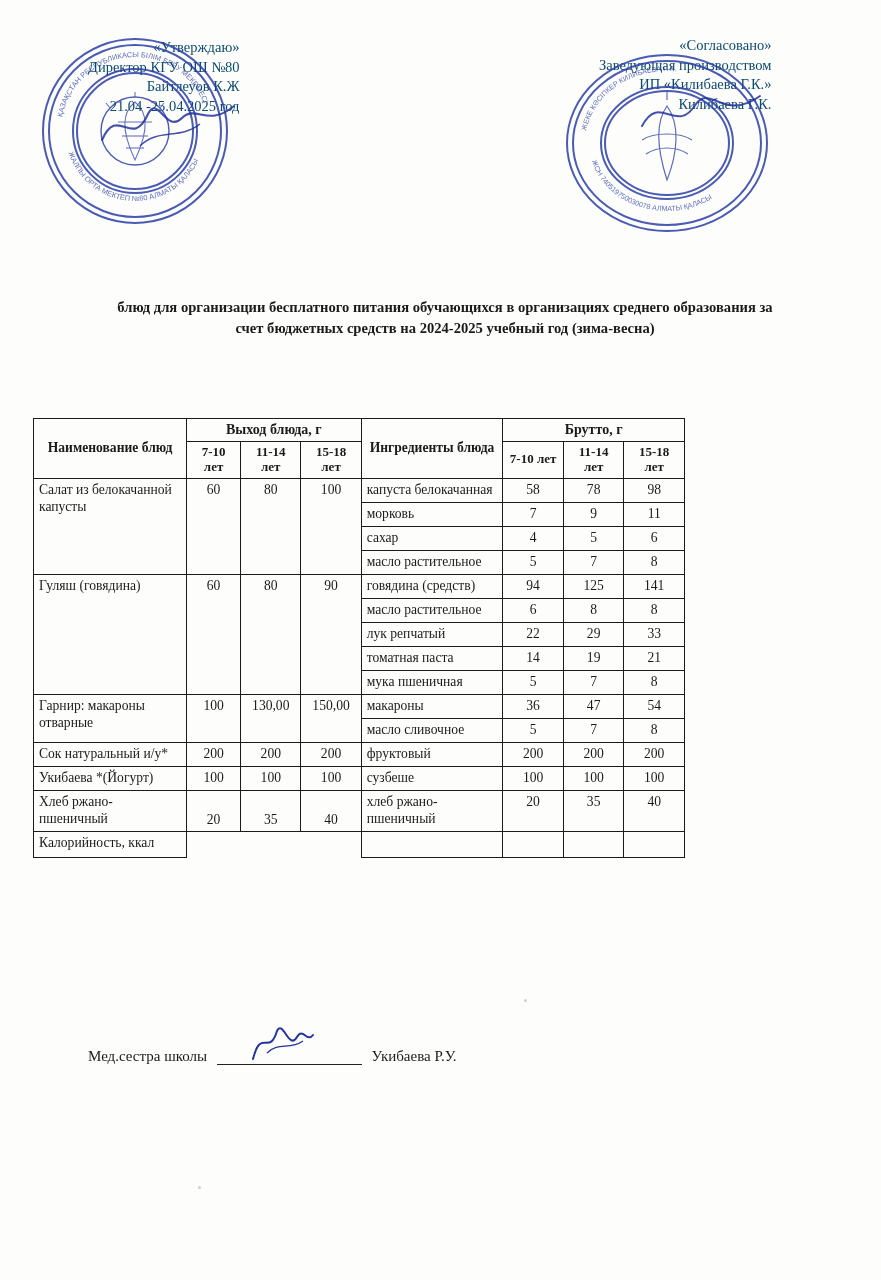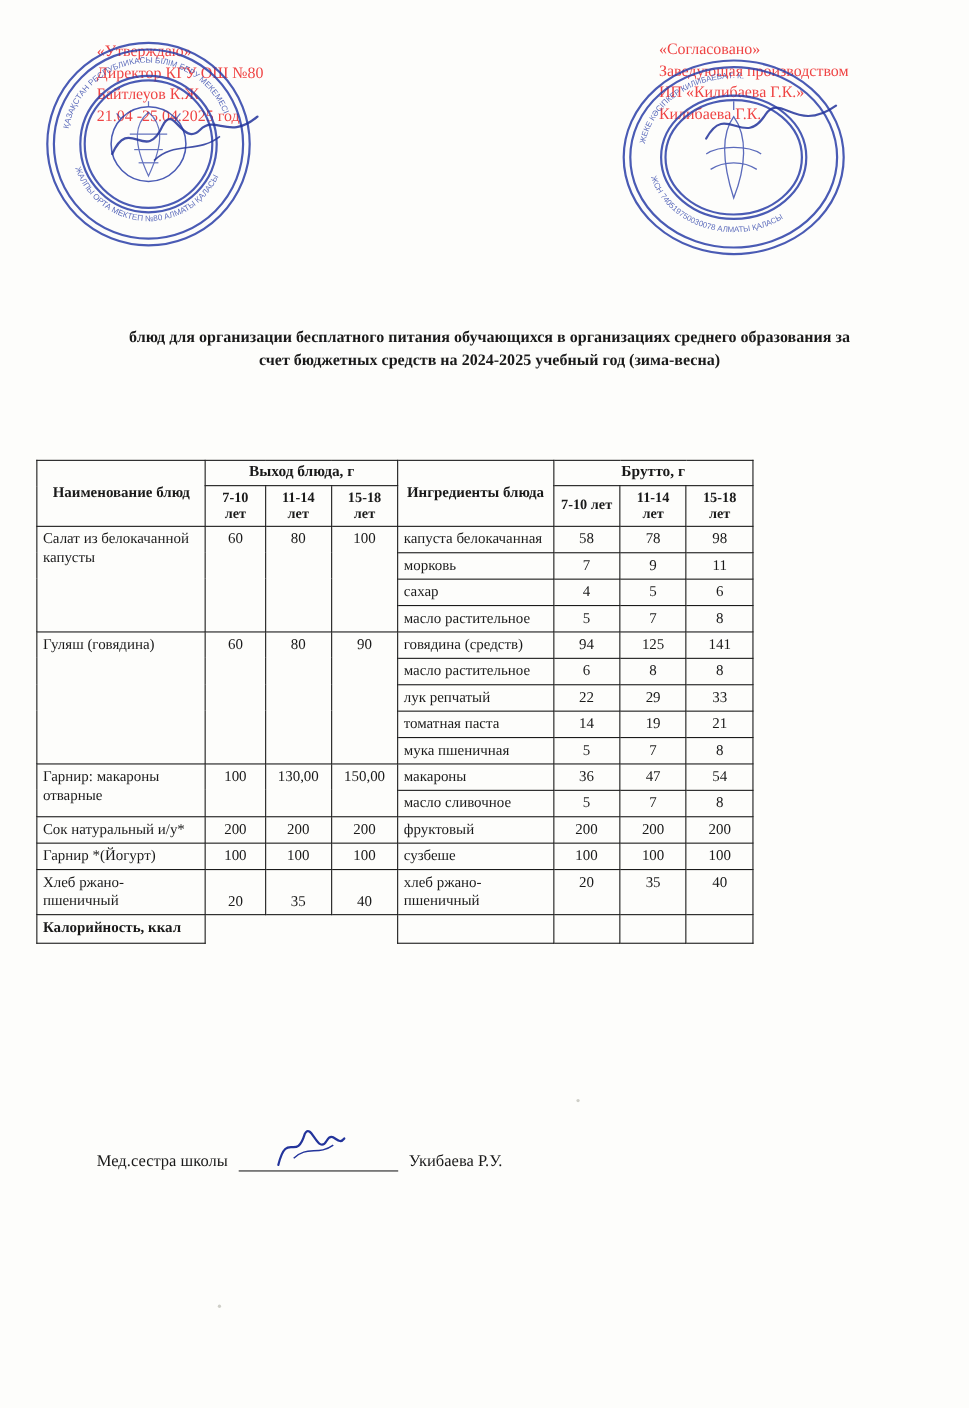--- a/index.html
+++ b/index.html
@@ -24,22 +24,23 @@
     position: absolute;
     top: 30px;
     left: 0;
     width: 881px;
     height: 215px;
   }
   .appr-block {
     position: absolute;
     font-size: 14.5px;
     line-height: 1.35;
-    color: #ef4444;
+    color: #0c4a6e;
     white-space: nowrap;
+    text-align: right;
   }
   .appr-left { left: 88px; top: 8px; }
   .appr-right { left: 599px; top: 6px; }
   .appr-line { display: block; }
 
   
   .stamp {
     position: absolute;
     color: #2b3fa8;
     opacity: .85;
@@ -108,21 +109,21 @@
   }
   .c { text-align: center; }
   .hdr-group { font-size: 14px; }
   .hdr-age { font-size: 13px; line-height: 1.15; margin-top: 28px; }
   .col-name { width: 182px; }
   .col-out { width: 67px; }
   .col-ing { width: 168px; }
   .col-br { width: 77px; }
   td.dish { vertical-align: top; line-height: 1.25; }
   td.ing { line-height: 1.25; }
-  td.kcal { font-weight: bold; margin-top: 34px; }
+  td.kcal { font-weight: normal; margin-top: 34px; }
   tr.kcal-row td { height: 26px; }
 
   
   .footer {
     position: absolute;
     top: 1048px;
     left: 88px;
     font-size: 15px;
     white-space: nowrap;
   }
@@ -345,21 +346,21 @@
         <td class="c">200</td>
         <td class="c">200</td>
         <td class="c">200</td>
         <td class="ing">фруктовый</td>
         <td class="c">200</td>
         <td class="c">200</td>
         <td class="c">200</td>
       </tr>
 
       <tr>
-        <td class="dish">Гарнир *(Йогурт)</td>
+        <td class="dish">Укибаева *(Йогурт)</td>
         <td class="c">100</td>
         <td class="c">100</td>
         <td class="c">100</td>
         <td class="ing">сузбеше</td>
         <td class="c">100</td>
         <td class="c">100</td>
         <td class="c">100</td>
       </tr>
 
       <tr>

